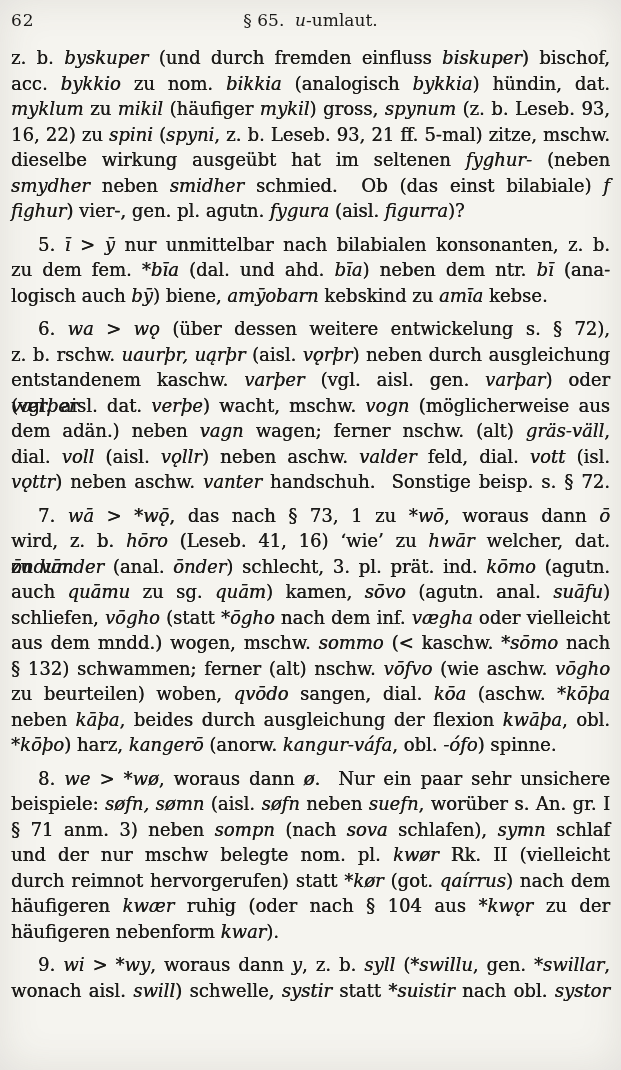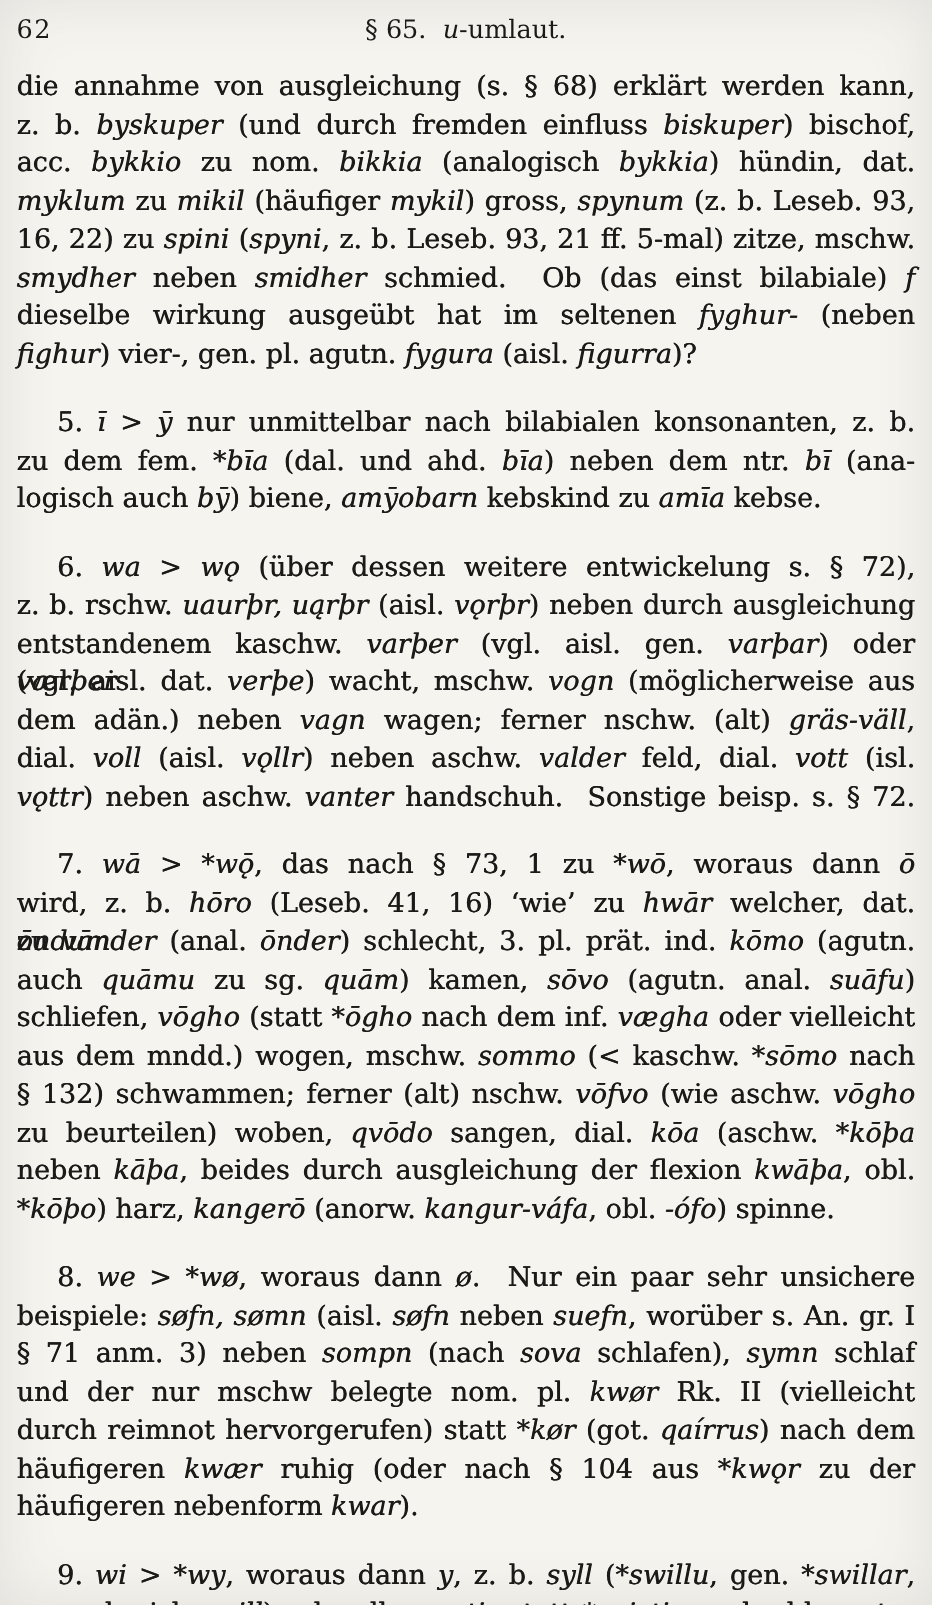--- a/index.html
+++ b/index.html
@@ -34,21 +34,21 @@
     top: 0;
     letter-spacing: 1px;
   }
   .running-title {
     position: absolute;
     left: 50%;
     transform: translateX(-50%);
     white-space: nowrap;
   }
   .paragraph { margin: 0; }
-  .paragraph + .paragraph { margin-top: 20px; }
+  .paragraph + .paragraph { margin-top: 8px; }
   .line {
     font-size: 18px;
     line-height: 25.5px;
     height: 25.5px;
     white-space: nowrap;
     text-shadow: 0.3px 0 0 currentColor;
   }
   .line.just {
     white-space: normal;
     text-align: justify;
@@ -60,27 +60,26 @@
 </head>
 <body style="background: rgb(245, 244, 239); color: rgb(27, 26, 24);">
 
 <div class="page">
   <div class="header">
     <span class="pageno">62</span>
     <span class="running-title"><span>§ 65.&nbsp; </span><span class="it">u</span><span>-umlaut.</span></span>
   </div>
   <div>
       <div class="paragraph">
-        <div class="line just"><span>die annahme von ausgleichung (s. § 68) erklärt werden kann,</span></div>
         <div class="line just"><span>z. b. </span><span class="it">byskuper</span><span> (und durch fremden einfluss </span><span class="it">biskuper</span><span>) bischof,</span></div>
         <div class="line just"><span>acc. </span><span class="it">bykkio</span><span> zu nom. </span><span class="it">bikkia</span><span> (analogisch </span><span class="it">bykkia</span><span>) hündin, dat.</span></div>
         <div class="line just"><span class="it">myklum</span><span> zu </span><span class="it">mikil</span><span> (häufiger </span><span class="it">mykil</span><span>) gross, </span><span class="it">spynum</span><span> (z. b. Leseb. 93,</span></div>
         <div class="line just"><span>16, 22) zu </span><span class="it">spini</span><span> (</span><span class="it">spyni</span><span>, z. b. Leseb. 93, 21 ff. 5-mal) zitze, mschw.</span></div>
+        <div class="line just"><span>dieselbe wirkung ausgeübt hat im seltenen </span><span class="it">fyghur-</span><span> (neben</span></div>
         <div class="line just"><span class="it">smydher</span><span> neben </span><span class="it">smidher</span><span> schmied.&nbsp; Ob (das einst bilabiale) </span><span class="it">f</span></div>
-        <div class="line just"><span>dieselbe wirkung ausgeübt hat im seltenen </span><span class="it">fyghur-</span><span> (neben</span></div>
         <div class="line"><span class="it">fighur</span><span>) vier-, gen. pl. agutn. </span><span class="it">fygura</span><span> (aisl. </span><span class="it">figurra</span><span>)?</span></div>
       </div>
       <div class="paragraph">
         <div class="line indent just"><span>5.&nbsp;</span><span class="it">ī</span><span> &gt; </span><span class="it">ȳ</span><span> nur unmittelbar nach bilabialen konsonanten, z. b.</span></div>
         <div class="line just"><span>zu dem fem. </span><span class="it">*bīa</span><span> (dal. und ahd. </span><span class="it">bīa</span><span>) neben dem ntr. </span><span class="it">bī</span><span> (ana-</span></div>
         <div class="line"><span>logisch auch </span><span class="it">bȳ</span><span>) biene, </span><span class="it">amȳobarn</span><span> kebskind zu </span><span class="it">amīa</span><span> kebse.</span></div>
       </div>
       <div class="paragraph">
         <div class="line indent just"><span>6.&nbsp;</span><span class="it">wa</span><span> &gt; </span><span class="it">wǫ</span><span> (über dessen weitere entwickelung s. § 72),</span></div>
         <div class="line just"><span>z. b. rschw. </span><span class="it">uaurþr, uąrþr</span><span> (aisl. </span><span class="it">vǫrþr</span><span>) neben durch ausgleichung</span></div>

